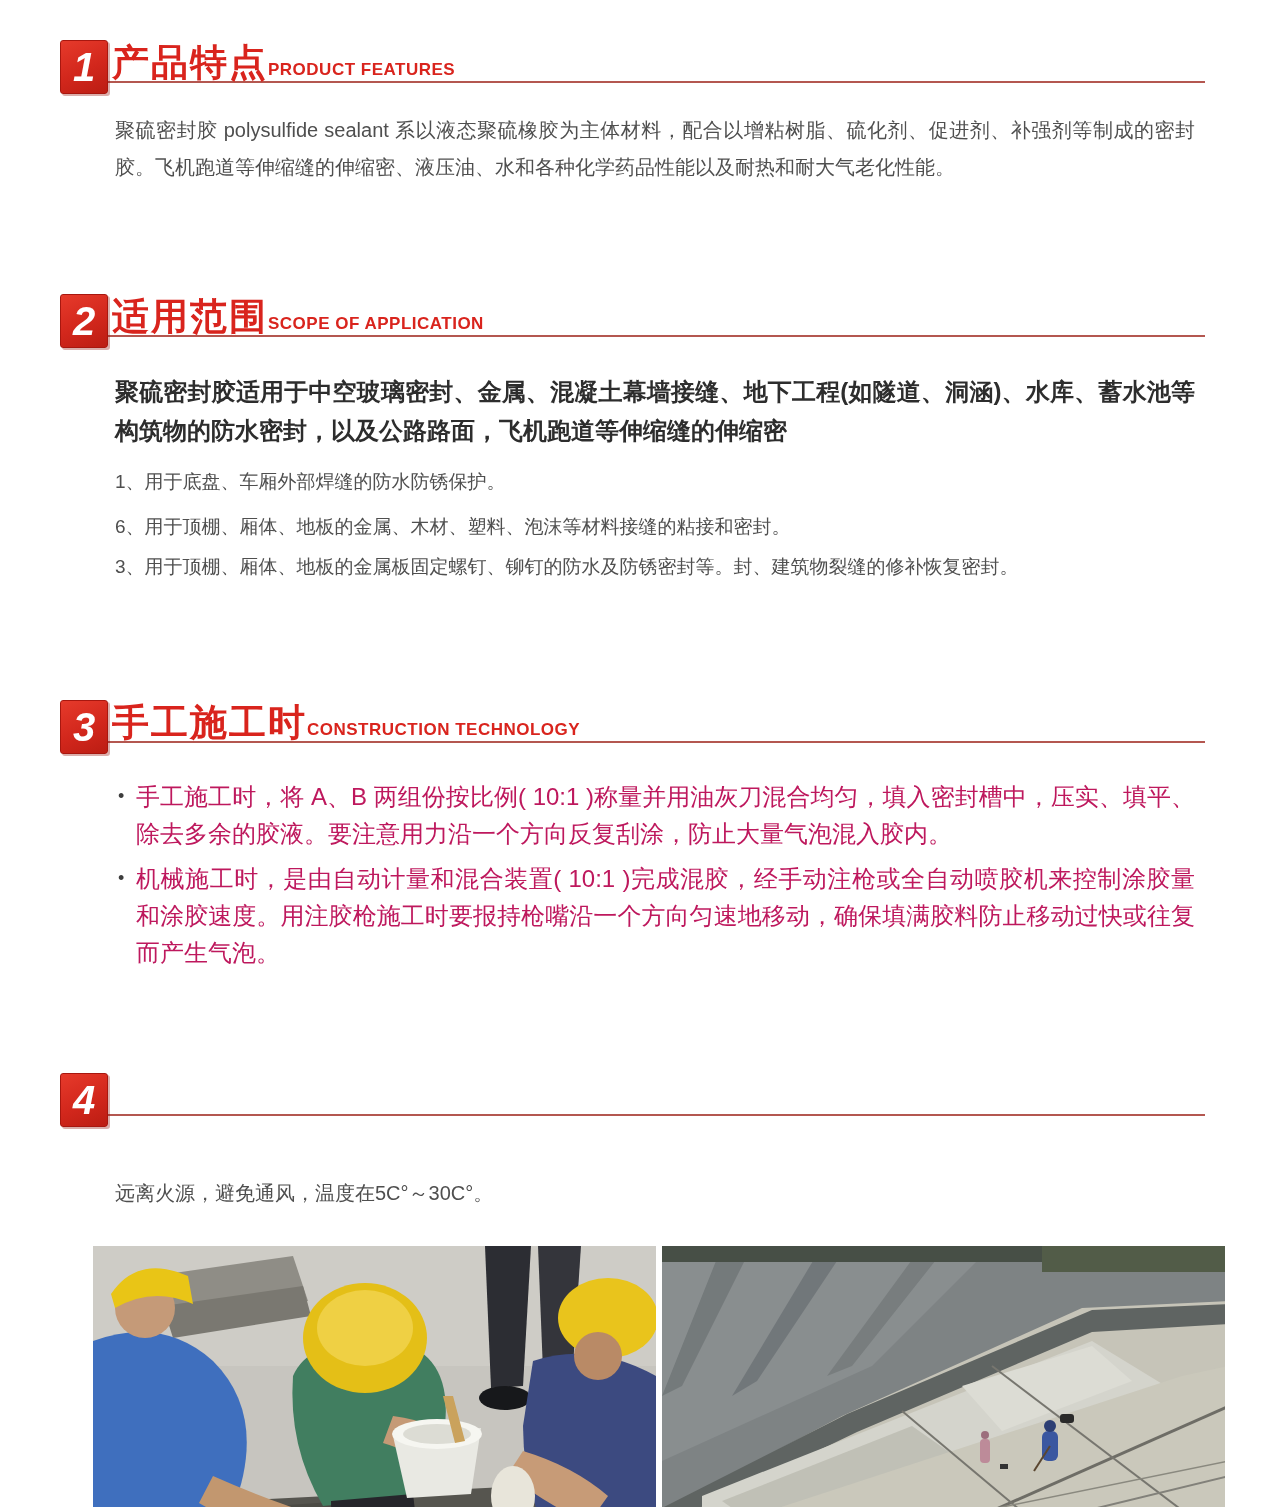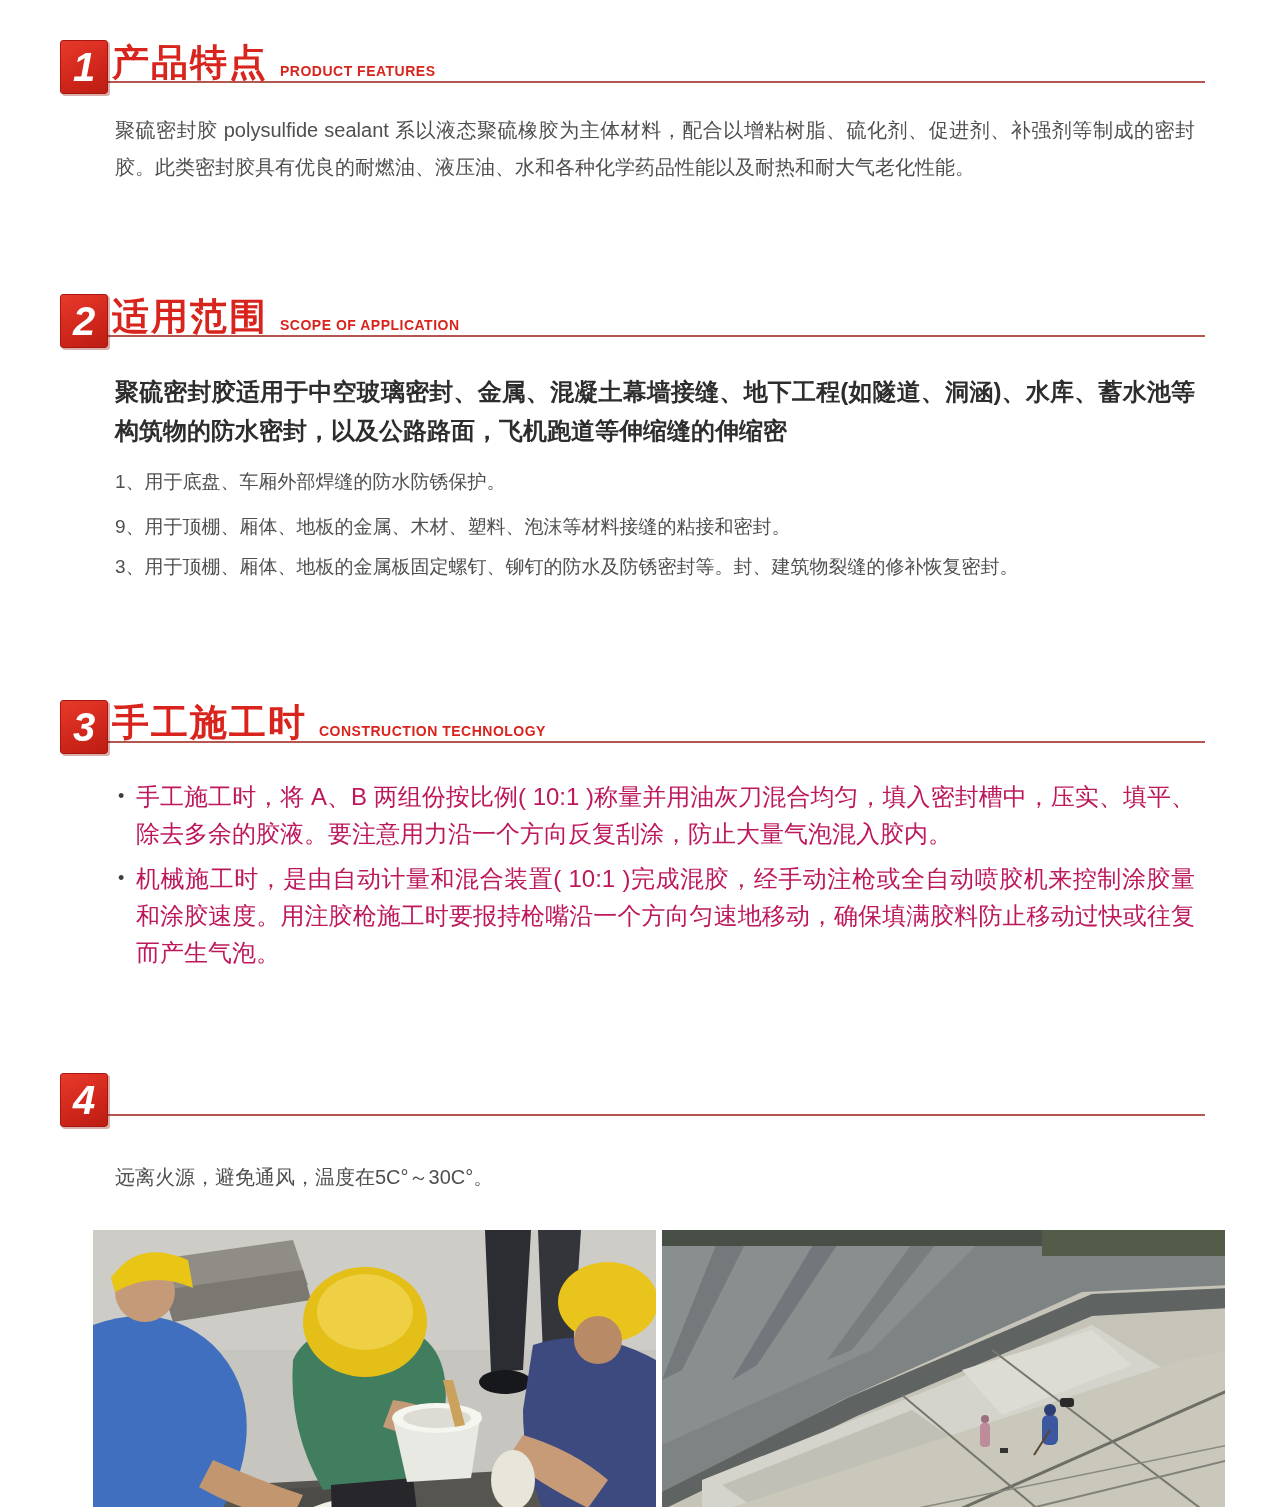--- a/index.html
+++ b/index.html
@@ -23,73 +23,73 @@
     border:1px solid #a8170f;border-radius:3px;
     box-shadow:2px 2px 0 rgba(150,22,14,.35);
     color:#ffffff;font-size:40px;font-weight:bold;font-style:italic;
     display:flex;align-items:center;justify-content:center;box-sizing:border-box;
   }
   .title-zh{
     position:relative;z-index:1;margin-left:4px;padding-bottom:13px;
     color:#d9241d;font-size:37px;font-weight:bold;line-height:1;letter-spacing:2px;
   }
   .title-en{
-    position:relative;z-index:1;margin-left:12px;padding-bottom:16px;
-    color:#d9241d;font-size:14px;font-weight:bold;line-height:1;letter-spacing:.5px;
+    position:relative;z-index:1;padding-bottom:16px;
+    color:#d9241d;font-size:17px;font-weight:bold;line-height:1;letter-spacing:.5px;
   }
   .para{
     margin:18px 85px 0 115px;font-size:20px;line-height:37px;color:#4f4f4f;
     text-align:justify;
   }
   .lead{
     margin:24px 85px 0 115px;font-size:24px;line-height:39px;color:#2d2d2d;
     font-weight:bold;text-align:justify;
   }
   .num-list{margin:18px 85px 0 115px;}
   .num-item{font-size:19px;line-height:27px;color:#4f4f4f;margin-top:13px;}
   .num-item:first-child{margin-top:0;margin-bottom:18px;}
   .bullets{margin:24px 85px 0 118px;}
   .bullet{display:flex;margin-top:8px;}
   .bullet-dot{flex:0 0 18px;font-size:18px;color:#3d3d3d;line-height:37px;}
   .bullet-text{font-size:24px;line-height:37px;color:#be185d;text-align:justify;}
   .sec1{margin-top:38px;}
   .sec2 .sec-header{margin-top:106px;}
   .sec3 .sec-header{margin-top:118px;}
   .sec4 .sec-header{margin-top:100px;}
-  .p4{margin-top:32px;}
+  .p4{margin-top:48px;}
   .photo-row{
     margin:34px 0 0 93px;display:flex;gap:6px;
   }
   .photo{width:563px;height:358px;flex:0 0 auto;overflow:hidden;background:#c7c5bf;}
   .photo svg{display:block;}
 </style>
 </head>
 <body>
 
 <div class="section sec1">
   <div class="sec-header">
     <div class="rule"></div>
     <div class="badge">1</div>
     <div class="title-zh">产品特点</div>
     <div class="title-en">PRODUCT FEATURES</div>
   </div>
-  <div class="para">聚硫密封胶 polysulfide sealant 系以液态聚硫橡胶为主体材料，配合以增粘树脂、硫化剂、促进剂、补强剂等制成的密封胶。此类密封胶具有优良的耐燃油、液压油、水和各种化学药品性能以及耐热和耐大气老化性能。</div>
+  <div class="para">聚硫密封胶 polysulfide sealant 系以液态聚硫橡胶为主体材料，配合以增粘树脂、硫化剂、促进剂、补强剂等制成的密封胶。飞机跑道等伸缩缝的伸缩密、液压油、水和各种化学药品性能以及耐热和耐大气老化性能。</div>
 </div>
 
 <div class="section sec2">
   <div class="sec-header">
     <div class="rule"></div>
     <div class="badge">2</div>
     <div class="title-zh">适用范围</div>
     <div class="title-en">SCOPE OF APPLICATION</div>
   </div>
   <div class="lead">聚硫密封胶适用于中空玻璃密封、金属、混凝土幕墙接缝、地下工程(如隧道、洞涵)、水库、蓄水池等构筑物的防水密封，以及公路路面，飞机跑道等伸缩缝的伸缩密</div>
   <div class="num-list">
     <div class="num-item">1、用于底盘、车厢外部焊缝的防水防锈保护。</div>
-    <div class="num-item">9、用于顶棚、厢体、地板的金属、木材、塑料、泡沫等材料接缝的粘接和密封。</div>
+    <div class="num-item">6、用于顶棚、厢体、地板的金属、木材、塑料、泡沫等材料接缝的粘接和密封。</div>
     <div class="num-item">3、用于顶棚、厢体、地板的金属板固定螺钉、铆钉的防水及防锈密封等。封、建筑物裂缝的修补恢复密封。</div>
   </div>
 </div>
 
 <div class="section sec3">
   <div class="sec-header">
     <div class="rule"></div>
     <div class="badge">3</div>
     <div class="title-zh">手工施工时</div>
     <div class="title-en">CONSTRUCTION TECHNOLOGY</div>

